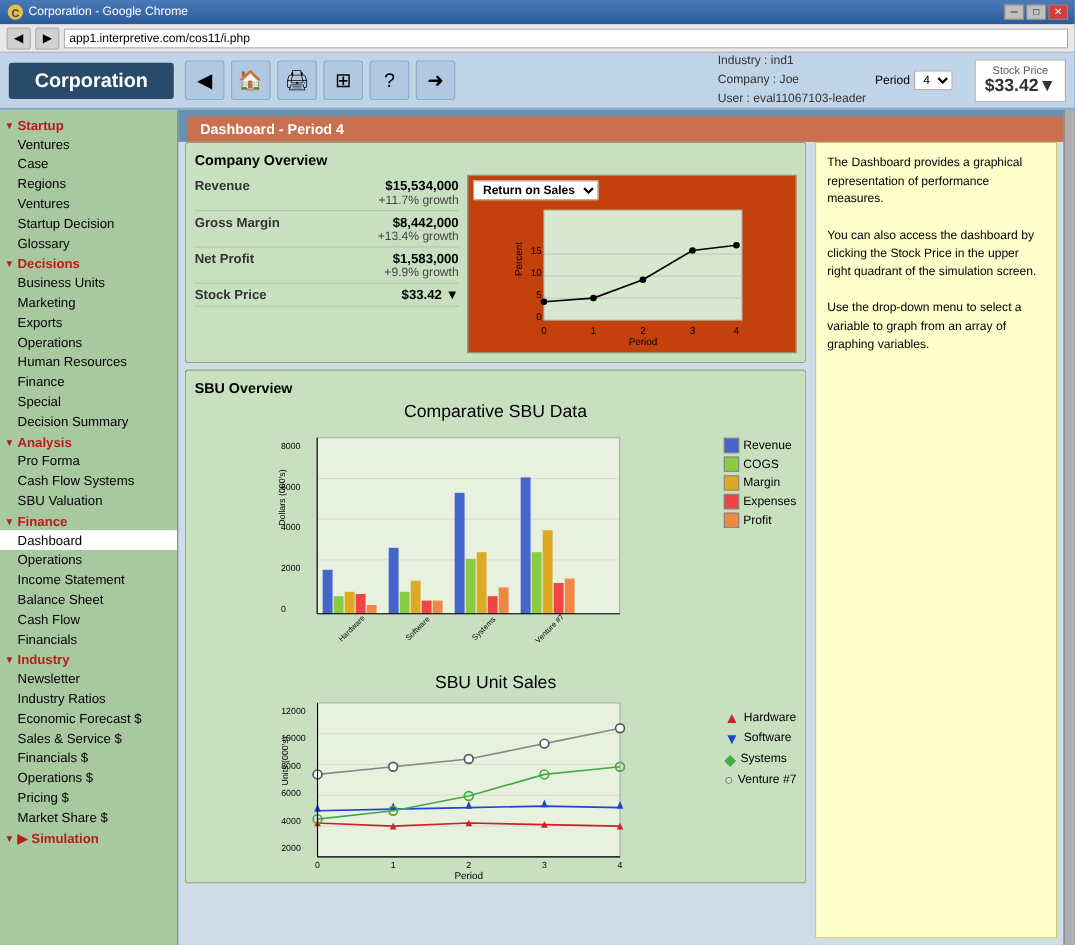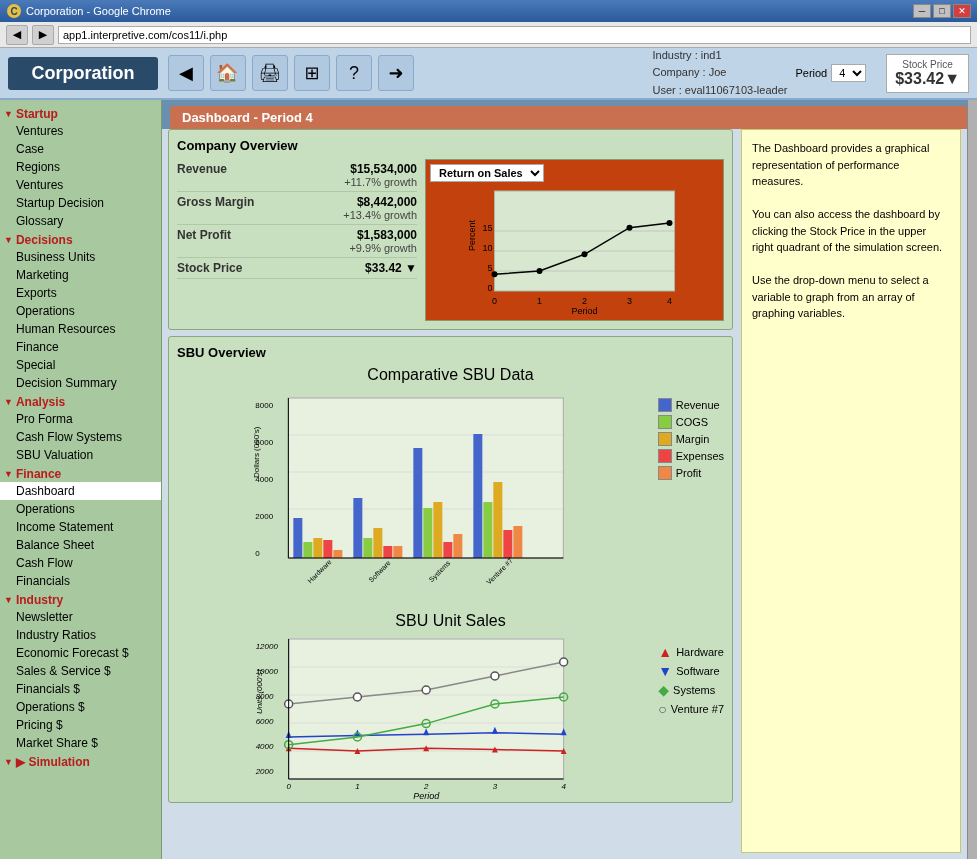--- a/index.html
+++ b/index.html
@@ -504,21 +504,21 @@
                 <div class="legend-item">
                   <div class="legend-color" style="background:#ee8844;"></div>
                   <span>Profit</span>
                 </div>
               </div>
             </div>
 
             <div class="line-chart-container">
               <div class="sbu-chart-title">SBU Unit Sales</div>
               <div style="display:flex; gap:8px;">
-                <div class="line-chart-area" style="flex:1;font-style:italic;">
+                <div class="line-chart-area" style="flex:1;">
                   <svg width="100%" height="160" viewBox="0 0 320 160">
 
                     <text x="2" y="15" font-size="8">12000</text>
                     <text x="2" y="40" font-size="8">10000</text>
                     <text x="2" y="65" font-size="8">8000</text>
                     <text x="2" y="90" font-size="8">6000</text>
                     <text x="2" y="115" font-size="8">4000</text>
                     <text x="2" y="140" font-size="8">2000</text>
 
                     <text x="8" y="80" font-size="8" transform="rotate(-90,8,80)">Units (000's)</text>

